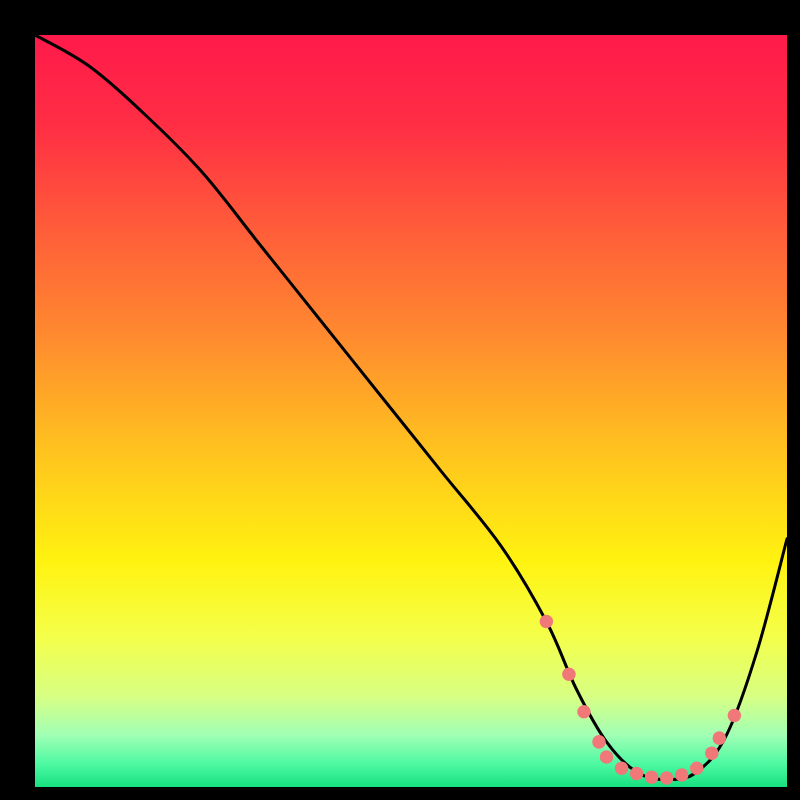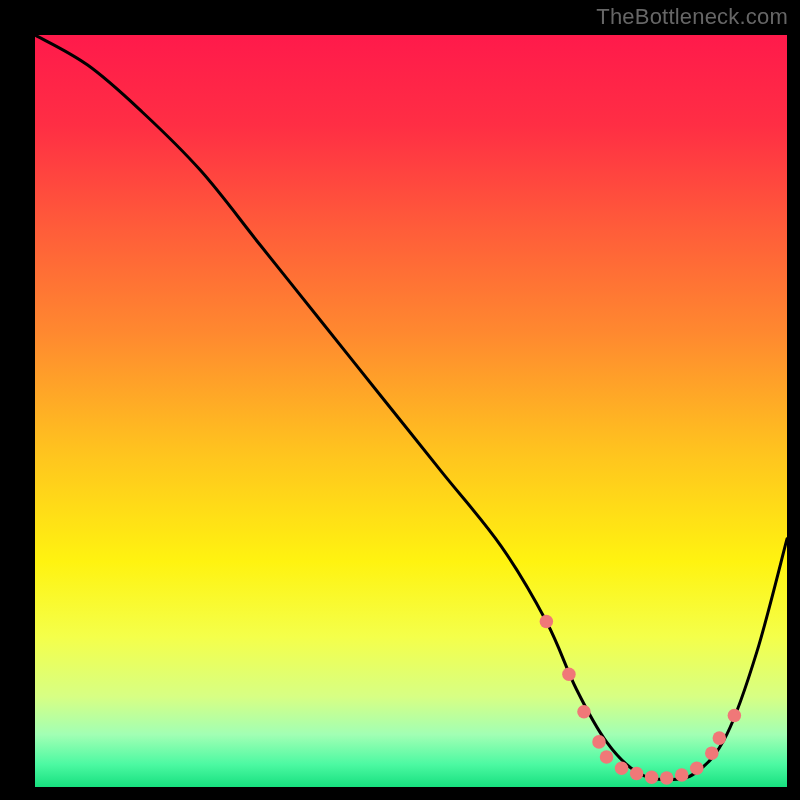--- a/index.html
+++ b/index.html
@@ -36,21 +36,20 @@
   .plot svg {
     display: block;
     width: 752px;
     height: 752px;
   }
 </style>
 </head>
 <body>
 
 <div class="wrap">
-  <div class="watermark">TheBottleneck.com</div>
   <div class="plot">
     <svg id="chart-svg" viewBox="0 0 752 752">
         <defs>
           <linearGradient id="bg-grad" x1="0" y1="0" x2="0" y2="1">
             <stop offset="0%" stop-color="#ff1a4b"></stop>
             <stop offset="12%" stop-color="#ff2e44"></stop>
             <stop offset="25%" stop-color="#ff5a3a"></stop>
             <stop offset="40%" stop-color="#ff8a2f"></stop>
             <stop offset="55.00000000000001%" stop-color="#ffc21f"></stop>
             <stop offset="70%" stop-color="#fff310"></stop>

